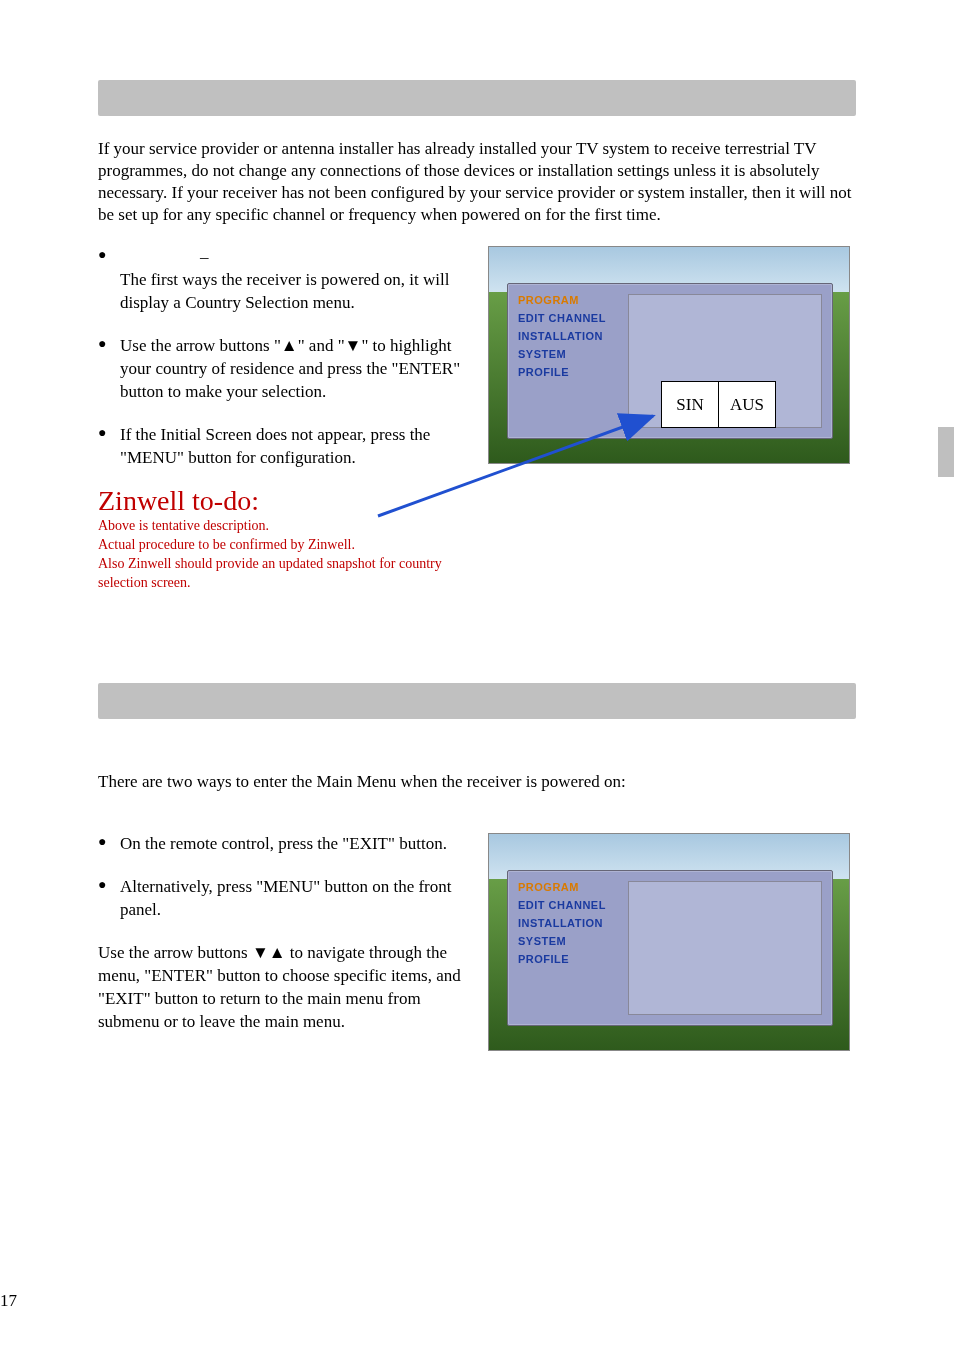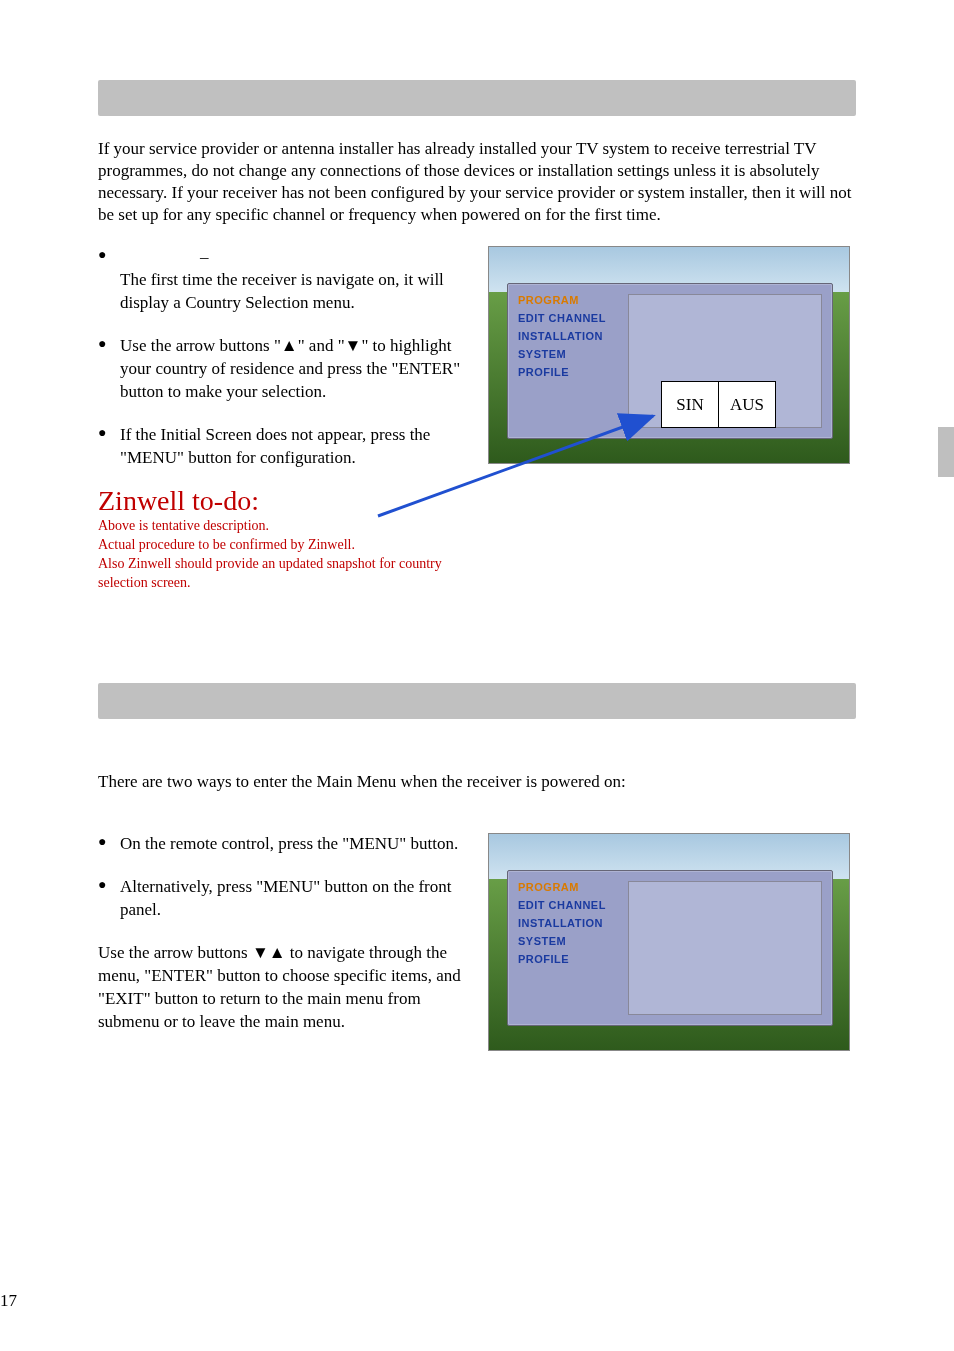--- a/index.html
+++ b/index.html
@@ -170,21 +170,21 @@
 
   <div class="section-header"></div>
 
   <div class="intro-text">If your service provider or antenna installer has already installed your TV system to receive terrestrial TV programmes, do not change any connections of those devices or installation settings unless it is absolutely necessary. If your receiver has not been configured by your service provider or system installer, then it will not be set up for any specific channel or frequency when powered on for the first time.</div>
 
   <div class="two-col">
     <div class="left-col">
       <ul class="bullets">
         <li>
           <span style="margin-left:80px;">–</span><br>
-          <span>The first time the receiver is navigate on, it will display a Country Selection menu.</span>
+          <span>The first ways the receiver is powered on, it will display a Country Selection menu.</span>
         </li>
         <li><span>Use the arrow buttons "▲" and "▼" to highlight your country of residence and press the "ENTER" button to make your selection.</span></li>
         <li><span>If the Initial Screen does not appear, press the "MENU" button for configuration.</span></li>
       </ul>
       <div class="todo-heading">Zinwell to-do:</div>
       <div class="todo-body" style="white-space: pre-line;">Above is tentative description.
 Actual procedure to be confirmed by Zinwell.
 Also Zinwell should provide an updated snapshot for country selection screen.</div>
     </div>
     <div class="right-col">
@@ -221,21 +221,21 @@
 
   <div class="section-header"></div>
 
   <div style="height: 30px;"></div>
   <div class="intro-text">There are two ways to enter the Main Menu when the receiver is powered on:</div>
   <div style="height: 20px;"></div>
 
   <div class="two-col">
     <div class="left-col">
       <ul class="bullets">
-        <li><span>On the remote control, press the "MENU" button.</span></li>
+        <li><span>On the remote control, press the "EXIT" button.</span></li>
         <li><span>Alternatively, press "MENU" button on the front panel.</span></li>
       </ul>
       <div class="nav-text">Use the arrow buttons ▼▲ to navigate through the menu, "ENTER" button to choose specific items, and "EXIT" button to return to the main menu from submenu or to leave the main menu.</div>
     </div>
     <div class="right-col">
       <div class="screenshot">
         <div class="sky"></div>
         <div class="menu-panel">
           <div class="menu-sidebar">
             <span class="mi-program">PROGRAM</span>

